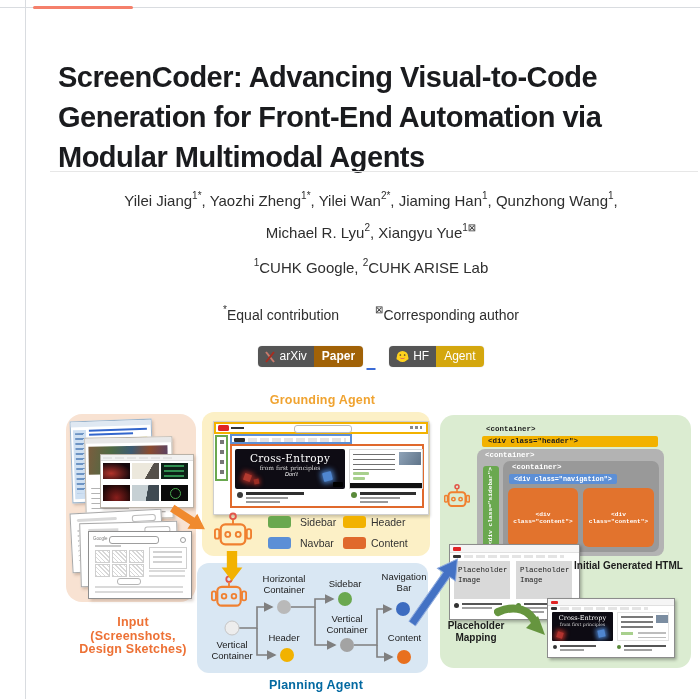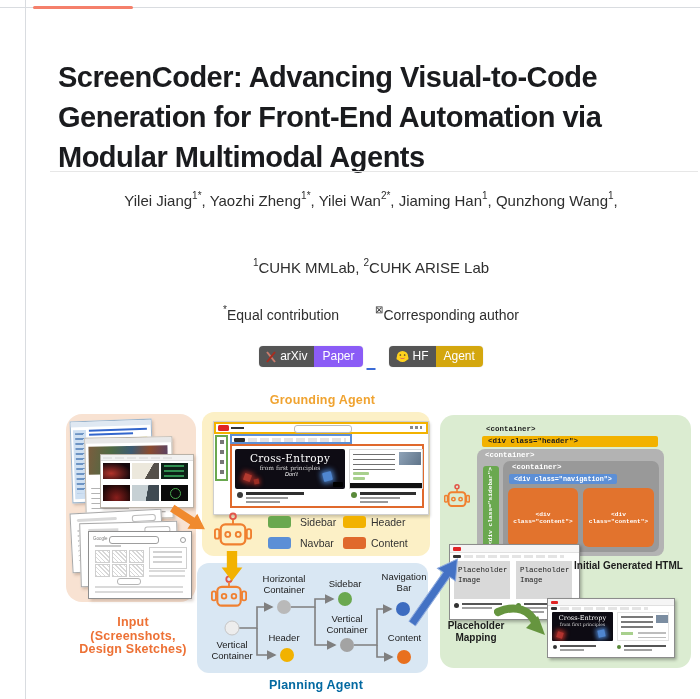--- a/index.html
+++ b/index.html
@@ -15,21 +15,21 @@
   .authors{position:absolute;left:58px;top:183px;width:626px;text-align:center;font-size:15px;line-height:28px;color:#2e2e2e;}
   .authors sup,.affil sup,.notes sup{font-size:10px;position:relative;top:-1px;}
   .affil{position:absolute;left:58px;top:258px;width:626px;text-align:center;font-size:15px;color:#2e2e2e;}
   .notes{position:absolute;left:58px;top:305px;width:626px;text-align:center;font-size:14px;color:#2e2e2e;}
   .notes .note2{margin-left:36px;}
   
   .badges{position:absolute;left:58px;top:346px;width:626px;display:flex;justify-content:center;gap:26px;}
   .badge{display:flex;height:21px;border-radius:4px;overflow:hidden;font-size:12px;line-height:21px;color:#fff;text-decoration:none;box-shadow:0 0 1px rgba(0,0,0,.3);}
   .badge-l{background:#555;padding:0 7px;display:flex;align-items:center;gap:4px;}
   .badge-r{padding:0 8px;}
-  .badge-r-red{background:#8b5cf6;}
+  .badge-r-red{background:#a16207;font-weight:bold;}
   .badge-r-gold{background:#d4a70e;}
   .underscore{position:absolute;left:50%;transform:translateX(-50%);top:22px;width:9px;height:2px;background:#3b6bd6;}
   
   .panel{position:absolute;border-radius:14px;}
   .cap{position:absolute;font-family:cursive,sans-serif;font-weight:bold;font-size:12.5px;line-height:13.5px;text-align:center;white-space:pre-line;letter-spacing:.2px;}
   .lines{position:absolute;background:repeating-linear-gradient(180deg,var(--lc,#9a9a9a) 0 1.5px,transparent 1.5px 5px);}
   .ln{position:absolute;background:#9a9a9a;}
   .mw,.sk{position:absolute;background:#fff;border:1px solid #b9b2a8;box-shadow:1.5px 2px 3px rgba(90,60,40,.25);}
   
   .yt{position:absolute;left:213px;top:421px;width:214px;height:92px;background:#fff;border:1px solid #cfcfcf;box-shadow:1px 2px 3px rgba(0,0,0,.2);}
@@ -57,23 +57,25 @@
 <div class="v-rule"></div>
 
 <h1 class="title">ScreenCoder: Advancing Visual-to-Code
 Generation for Front-End Automation via
 Modular Multimodal Agents</h1>
 <div class="title-hr"></div>
 
 <div class="authors">
   <div><span><span>Yilei Jiang</span><sup>1*</sup><span>, </span></span><span><span>Yaozhi Zheng</span><sup>1*</sup><span>, </span></span><span><span>Yilei Wan</span><sup>2*</sup><span>, </span></span><span><span>Jiaming Han</span><sup>1</sup><span>, </span></span><span><span>Qunzhong Wang</span><sup>1</sup><span>,</span></span>
   </div>
-</div>
-
-<div class="affil"><sup>1</sup><span>CUHK MMLab, </span><sup>2</sup><span>CUHK ARISE Lab</span>
+  <div><span><span>Michael R. Lyu</span><sup>2</sup><span>, </span></span><span><span>Xiangyu Yue</span><sup>1⊠</sup></span>
+  </div>
+</div>
+
+<div class="affil"><sup>1</sup><span>CUHK Google, </span><sup>2</sup><span>CUHK ARISE Lab</span>
 </div>
 
 <div class="notes"><span><sup>*</sup><span>Equal contribution</span></span><span class="note2"><sup>⊠</sup><span>Corresponding author</span></span>
 </div>
 
 <div class="badges">
   <a class="badge" href="#">
     <span class="badge-l">
       <svg width="10" height="12" viewBox="0 0 10 12">
         <path d="M1,1 L9,11" stroke="#c97b6d" stroke-width="2"></path>

